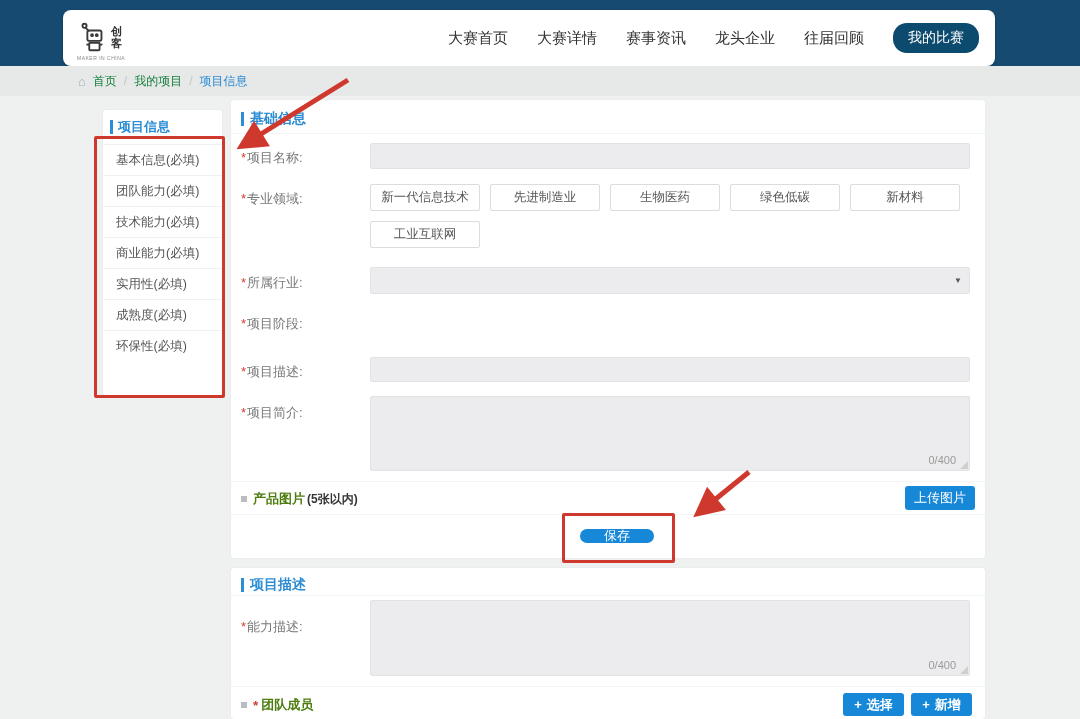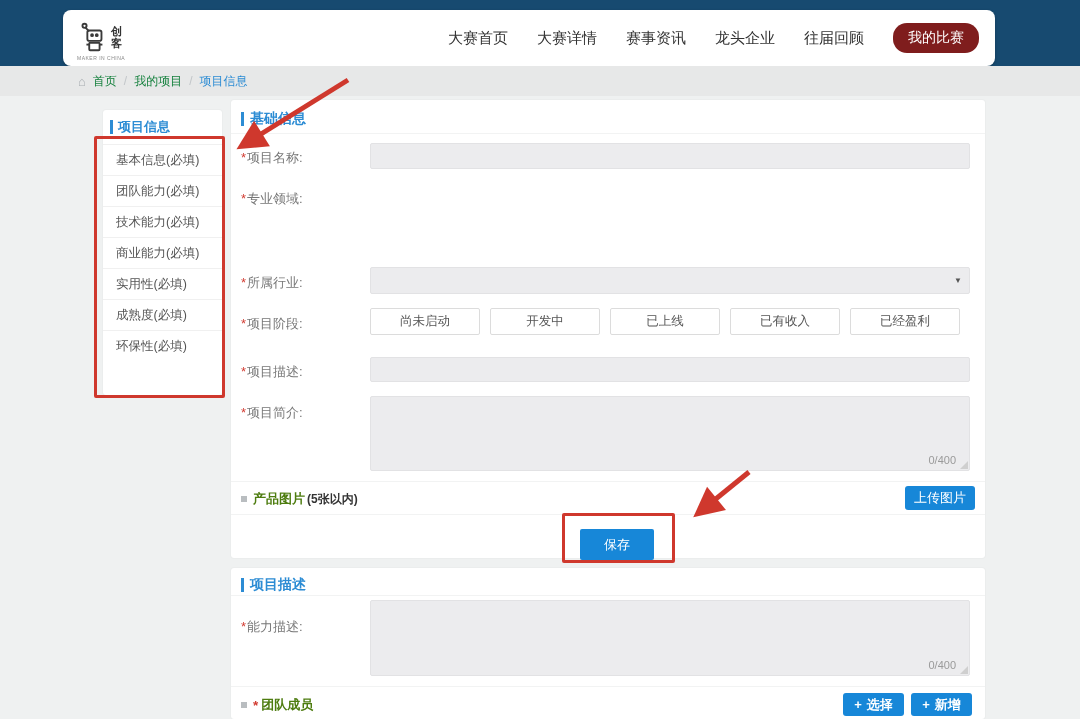--- a/index.html
+++ b/index.html
@@ -11,21 +11,21 @@
   .topband { position:absolute; top:0; left:0; width:1080px; height:66px; background:#174a70; }
   .header-card { position:absolute; top:10px; left:63px; width:932px; height:56px; background:#fff;
                  border-radius:8px; display:flex; align-items:center; justify-content:space-between;
                  padding:0 16px 0 14px; box-shadow:0 1px 3px rgba(0,0,0,.25); }
   .logo { display:flex; align-items:flex-start; gap:2px; position:relative; }
   .logo svg { display:block; }
   .logo-chars { display:flex; flex-direction:column; font-size:11px; font-weight:bold; color:#333; line-height:12px; margin-top:3px;}
   .logo-sub { position:absolute; left:0; top:33px; font-size:5px; letter-spacing:.5px; color:#888; white-space:nowrap; }
   .nav { display:flex; align-items:center; gap:29px; }
   .nav a { font-size:15px; color:#333; text-decoration:none; white-space:nowrap; }
-  .my-contest { background:#7f1d1d; color:#fff; font-size:14px; border:none; border-radius:14px;
+  .my-contest { background:#0c4a6e; color:#fff; font-size:14px; border:none; border-radius:14px;
                 padding:6px 15px; white-space:nowrap; cursor:pointer; }
 
   
   .crumb-band { position:absolute; top:66px; left:0; width:1080px; height:30px; background:#e7e8e8;
                 display:flex; align-items:center; padding-left:78px; font-size:12px; color:#8a9096; gap:7px;}
   .crumb-band .home { color:#a9aeb2; font-size:13px; }
   .crumb-band a { color:#15803d; text-decoration:none; }
   .crumb-band .sep { color:#c2c6c9; }
   .crumb-band .active { color:#2c8cd4; }
 
@@ -63,21 +63,21 @@
           border-left:8px solid transparent; border-bottom:8px solid #cfcfcf; }
 
   .rowhead { position:absolute; left:10px; display:flex; align-items:center; gap:6px; }
   .sqbullet { width:6px; height:6px; background:#b9bdc0; display:inline-block; }
   .rowhead .big { font-size:13px; font-weight:bold; color:#4d7c0f; }
   .rowhead .note { font-size:12px; font-weight:bold; color:#333; }
 
   .btn-blue { position:absolute; background:#1787d8; color:#fff; border:none; border-radius:3px;
               font-size:13px; cursor:pointer; display:flex; align-items:center; justify-content:center; gap:5px;}
   .btn-upload { left:674px; top:386px; width:70px; height:24px; }
-  .btn-save { left:349px; top:429px; width:74px; height:31px; border-radius:2px; font-size:13px; }
+  .btn-save { left:349px; top:429px; width:74px; height:14px; border-radius:8px; font-size:13px; }
   .btn-select { left:612px; top:125px; width:61px; height:23px; font-weight:bold; }
   .btn-add { left:680px; top:125px; width:61px; height:23px; font-weight:bold; }
   .btn-blue .plus { font-size:13px; font-weight:bold; }
 
   
   .anno-box { position:absolute; border:3px solid #cf382d; border-radius:2px; pointer-events:none; }
   .anno-sidebar { left:94px; top:136px; width:131px; height:262px; }
   .anno-save { left:562px; top:513px; width:113px; height:50px; }
   .arrows { position:absolute; left:0; top:0; width:1080px; height:719px; pointer-events:none; }
 </style>
@@ -150,37 +150,38 @@
     <div class="sec-sep" style="top:33px;"></div>
 
     <div class="flabel" style="top:49px;">
       <span class="req">*</span><span>项目名称:</span>
     </div>
     <input class="txt ctl" style="top: 43px;" type="text">
 
     <div class="flabel" style="top:90px;">
       <span class="req">*</span><span>专业领域:</span>
     </div>
+    <div class="ctl optwrap" style="top:84px;">
+      <button class="opt">新一代信息技术</button>
+      <button class="opt">先进制造业</button>
+      <button class="opt">生物医药</button>
+      <button class="opt">绿色低碳</button>
+      <button class="opt">新材料</button>
+      <button class="opt">工业互联网</button>
+    </div>
 
     <div class="flabel" style="top:174px;">
       <span class="req">*</span><span>所属行业:</span>
     </div>
     <div class="ctl sel" style="top:167px;">
       <span class="arrow">▼</span>
     </div>
 
     <div class="flabel" style="top:215px;">
       <span class="req">*</span><span>项目阶段:</span>
-    </div>
-    <div class="ctl optwrap" style="top:208px;">
-      <button class="opt">尚未启动</button>
-      <button class="opt">开发中</button>
-      <button class="opt">已上线</button>
-      <button class="opt">已有收入</button>
-      <button class="opt">已经盈利</button>
     </div>
 
     <div class="flabel" style="top:263px;">
       <span class="req">*</span><span>项目描述:</span>
     </div>
     <input class="txt ctl" style="top: 257px; height: 25px;" type="text">
 
     <div class="flabel" style="top:304px;">
       <span class="req">*</span><span>项目简介:</span>
     </div>

